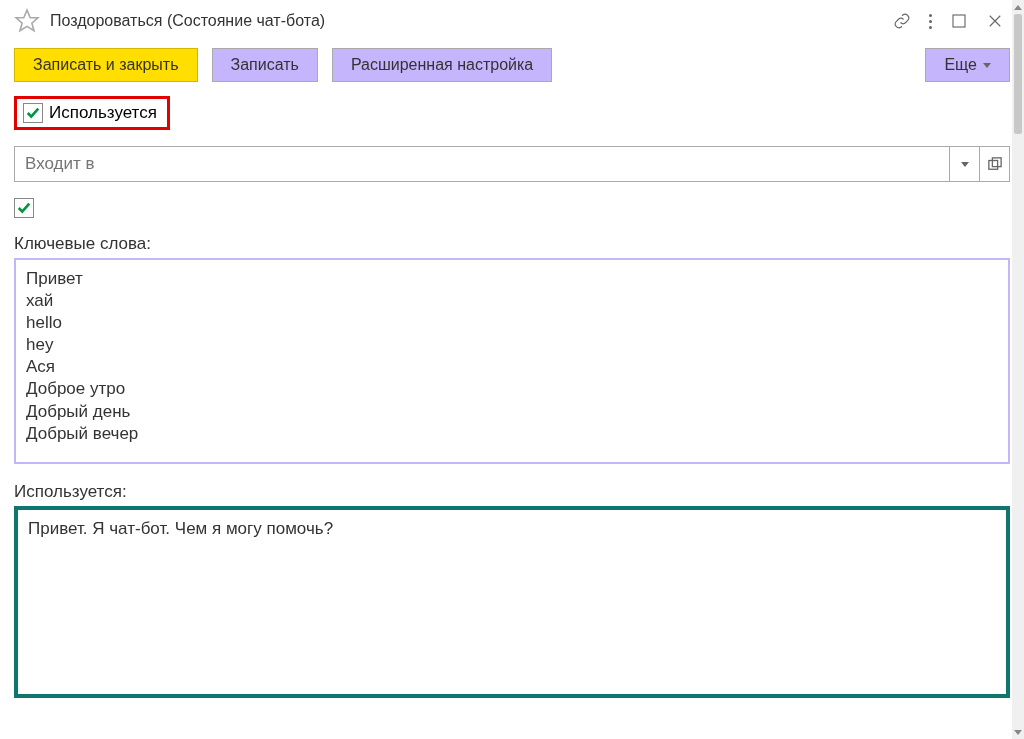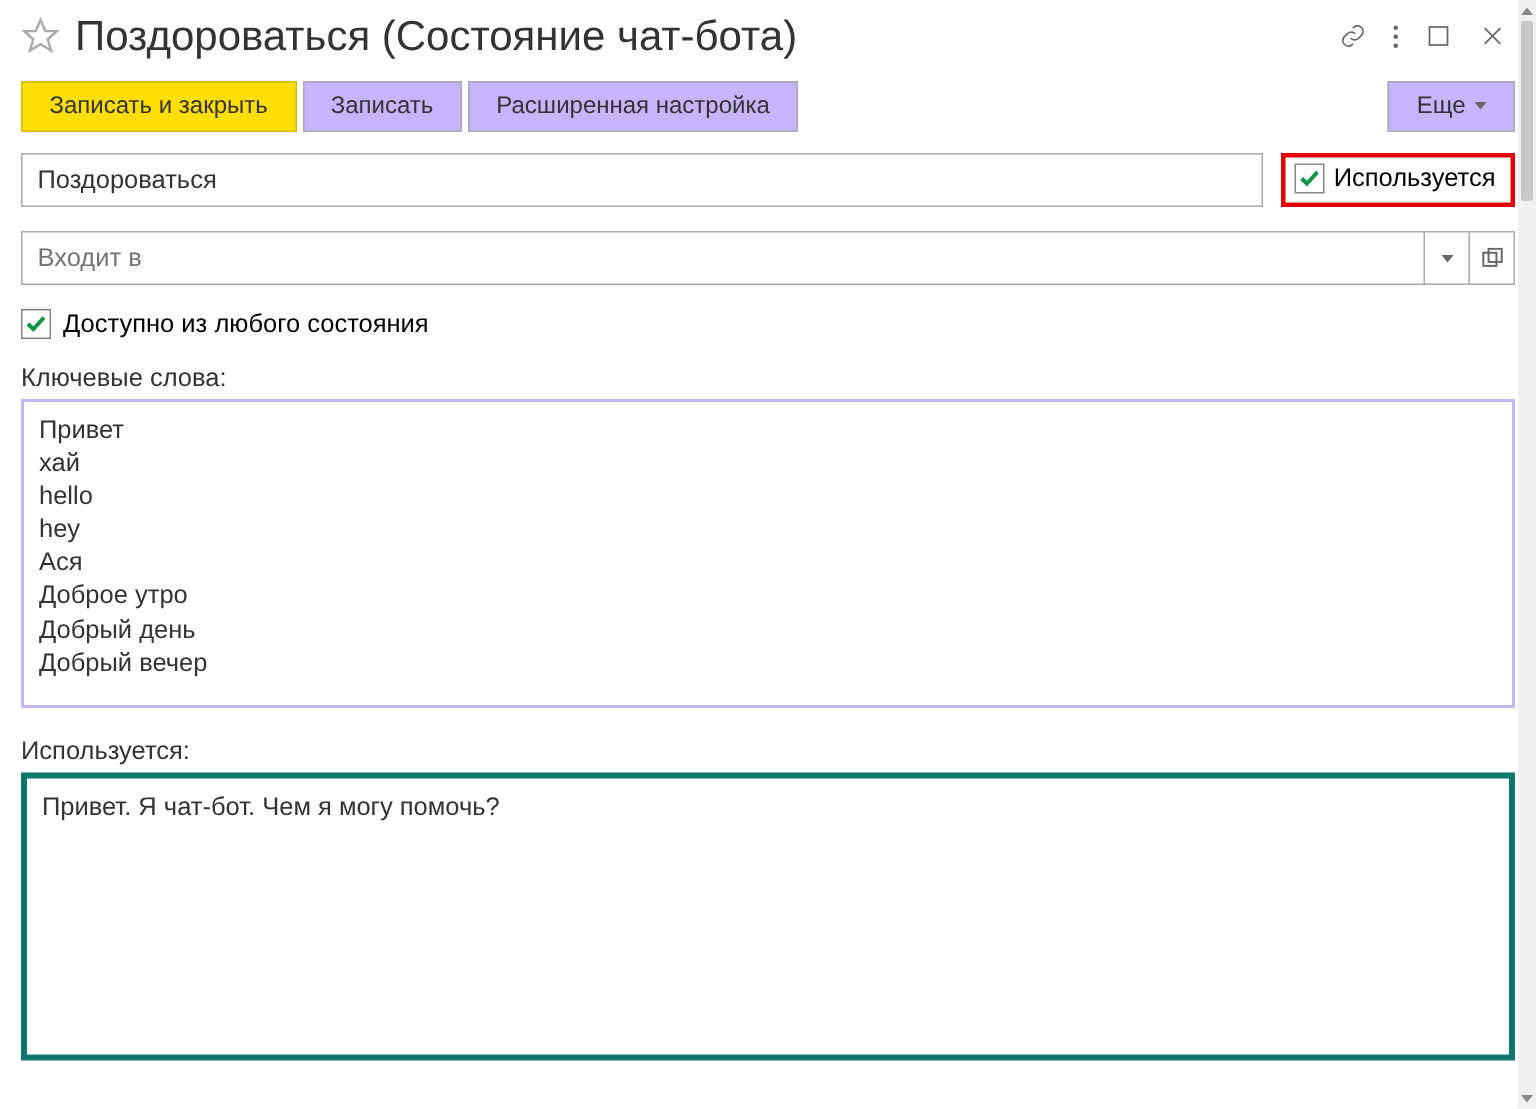--- a/index.html
+++ b/index.html
@@ -1,24 +1,24 @@
 <!DOCTYPE html>
 <html><head>
   <meta charset="utf-8">
   <style>
     * { box-sizing: border-box; font-family: Arial, sans-serif; }
     body { margin: 0; padding: 0; background: #fff; width: 1024px; height: 739px; overflow: hidden; position: relative; }
     .header { display: flex; align-items: center; padding: 8px 14px 4px 14px; gap: 10px; }
     .star { width: 26px; height: 26px; stroke: #aaa; fill: none; stroke-width: 1.5; }
-    .page-title { font-size: 28px; color: #333; font-weight: 400; flex: 1; }
+    .page-title { font-size: 16px; color: #333; font-weight: 400; flex: 1; }
     .header-icons { display: flex; gap: 18px; align-items: center; padding-right: 6px; }
     .header-icons svg { width: 18px; height: 18px; stroke: #666; fill: none; stroke-width: 1.5; cursor: pointer; }
     .header-icons .dots { display: flex; flex-direction: column; gap: 3px; cursor: pointer; }
     .header-icons .dots span { width: 3px; height: 3px; background: #666; border-radius: 50%; }
-    .toolbar { display: flex; gap: 4px; padding: 10px 14px 14px 14px; align-items: center; justify-content: flex-end; }
+    .toolbar { display: flex; gap: 14px; padding: 10px 14px 14px 14px; align-items: center; justify-content: flex-end; }
     .btn { padding: 7px 18px; border: 1px solid #aaa; background: #c4b5fd; font-size: 16px; color: #333; cursor: pointer; }
     .btn-primary { background: #ffde00; border-color: #d4b800; font-weight: 500; }
     .spacer { flex: 1; }
     .btn-more::after { content: ""; display: inline-block; margin-left: 6px; border-top: 5px solid #666; border-left: 4px solid transparent; border-right: 4px solid transparent; vertical-align: middle; }
     .content { padding: 0 14px; }
     .row { display: flex; align-items: stretch; gap: 12px; margin-bottom: 16px; }
     .text-input { flex: 1; border: 1px solid #aaa; padding: 6px 10px; font-size: 17px; color: #333; height: 36px; }
     .used-box { border: 3px solid #e30000; padding: 4px 10px 4px 6px; display: flex; align-items: flex-start; gap: 6px; font-size: 17px; }
     .check { width: 20px; height: 20px; border: 1px solid #888; display: inline-flex; align-items: center; justify-content: center; background: #fff; }
     .check svg { width: 14px; height: 14px; stroke: #009640; stroke-width: 3; fill: none; }
@@ -70,21 +70,20 @@
 <div class="toolbar">
   <button class="btn btn-primary">Записать и закрыть</button>
   <button class="btn">Записать</button>
   <button class="btn">Расширенная настройка</button>
   <div class="spacer"></div>
   <button class="btn btn-more">Еще</button>
 </div>
 
 <div class="content">
   <div class="row">
-    <input class="text-input" value="Поздороваться" style="">
     <div class="used-box">
       <span class="check">
           <svg viewBox="0 0 16 16">
             <polyline points="2,8 6,12 14,3"></polyline>
           </svg>
         </span>
       <span>Используется</span>
     </div>
   </div>
 
@@ -100,21 +99,20 @@
       </div>
     </div>
   </div>
 
   <div class="chk-row">
     <span class="check">
         <svg viewBox="0 0 16 16">
           <polyline points="2,8 6,12 14,3"></polyline>
         </svg>
       </span>
-    <span>Доступно из любого состояния</span>
   </div>
 
   <div class="section">
     <div class="label">Ключевые слова:</div>
     <textarea class="textarea ta-keywords" style="">Привет
 хай
 hello
 hey
 Ася
 Доброе утро

